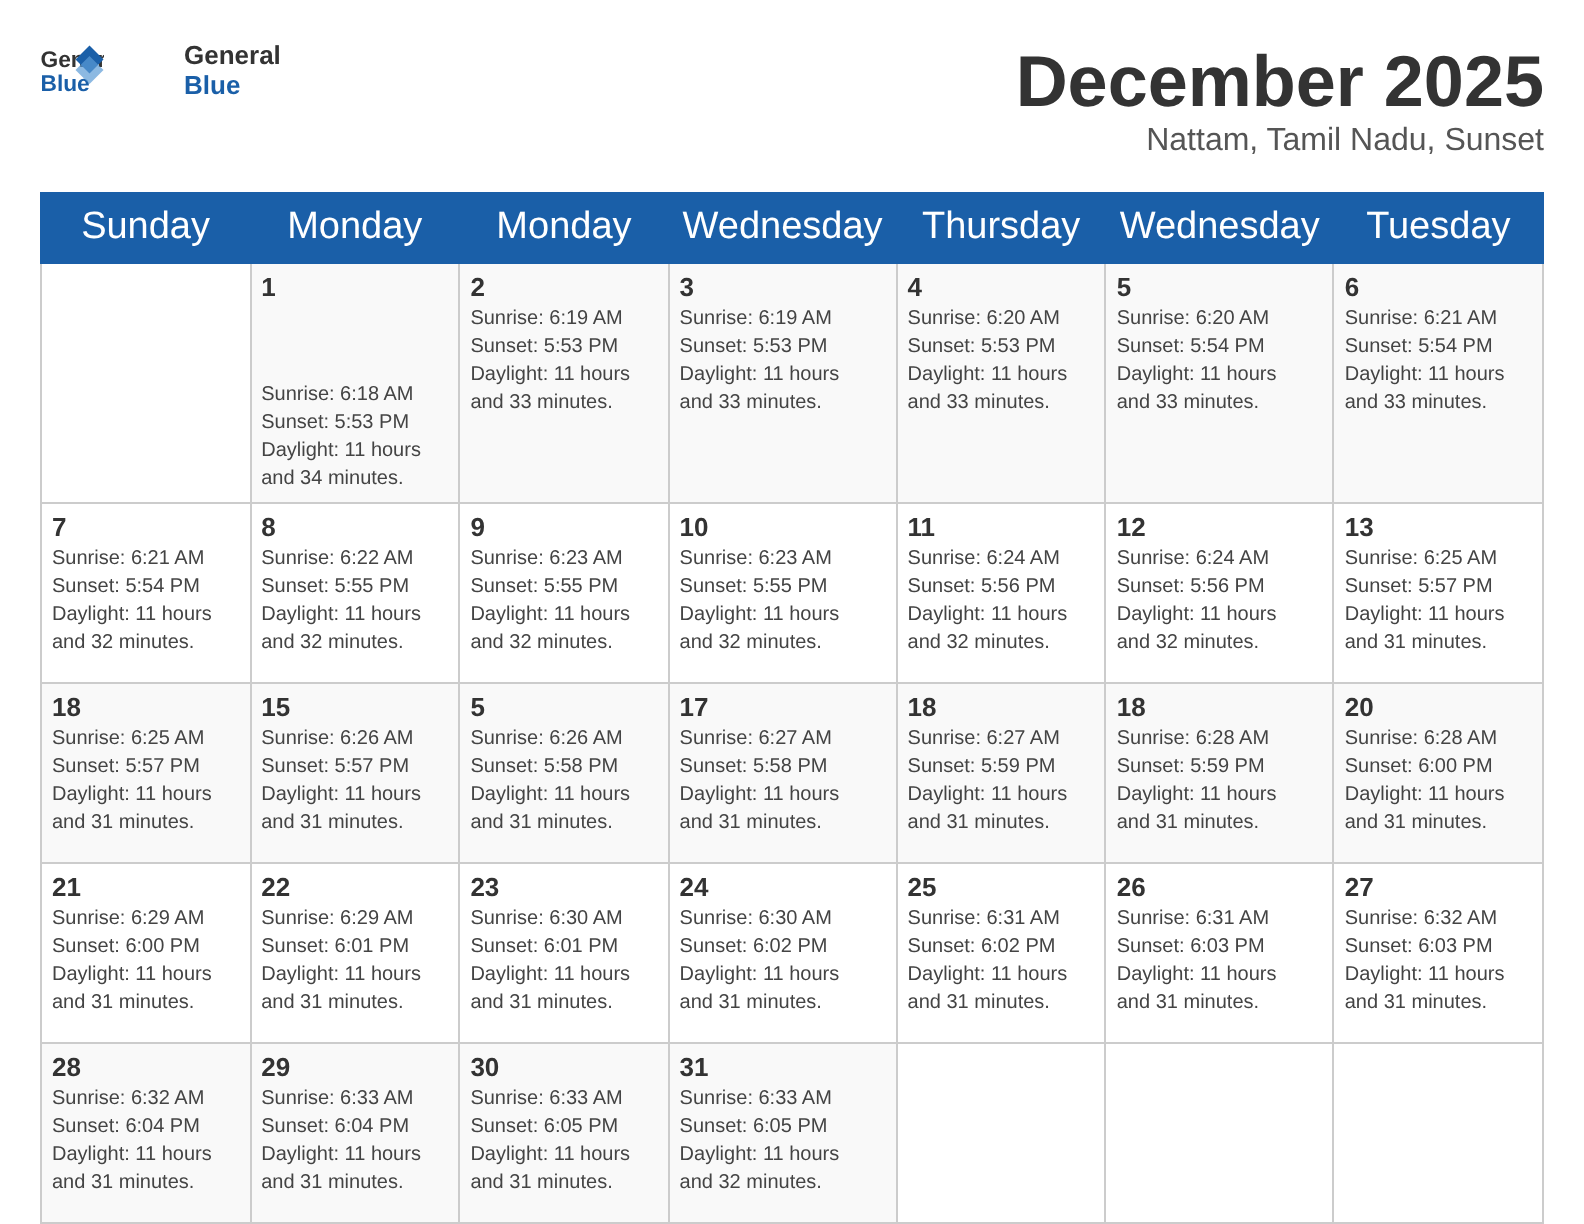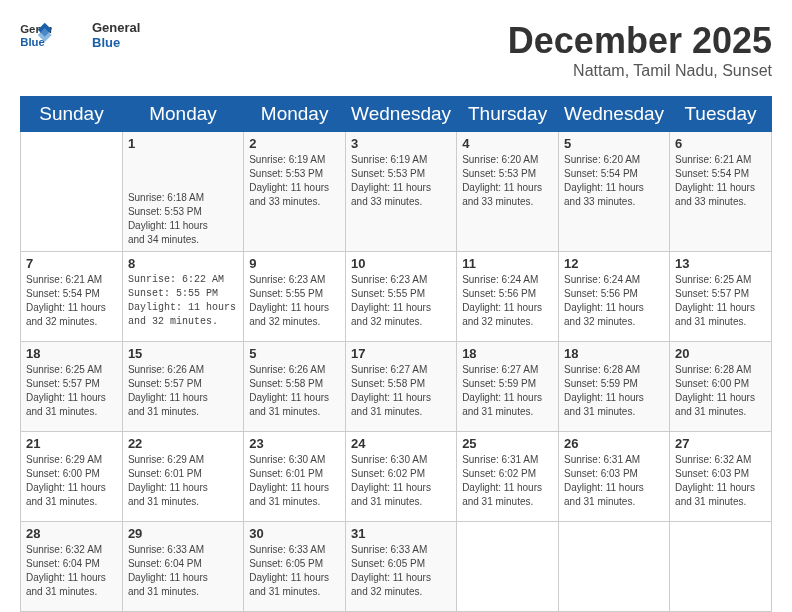--- a/index.html
+++ b/index.html
@@ -160,21 +160,21 @@
       <tr>
         <td>
           <span class="day-number">7</span>
           <div class="day-info" style="white-space: pre-line;">Sunrise: 6:21 AM
 Sunset: 5:54 PM
 Daylight: 11 hours
 and 32 minutes.</div>
         </td>
         <td>
           <span class="day-number">8</span>
-          <div class="day-info" style="white-space: pre-line; font-family: Liberation Mono, monospace;">Sunrise: 6:22 AM
+          <div class="day-info" style="white-space: pre-line;">Sunrise: 6:22 AM
 Sunset: 5:55 PM
 Daylight: 11 hours
 and 32 minutes.</div>
         </td>
         <td>
           <span class="day-number">9</span>
           <div class="day-info" style="white-space: pre-line;">Sunrise: 6:23 AM
 Sunset: 5:55 PM
 Daylight: 11 hours
 and 32 minutes.</div>

